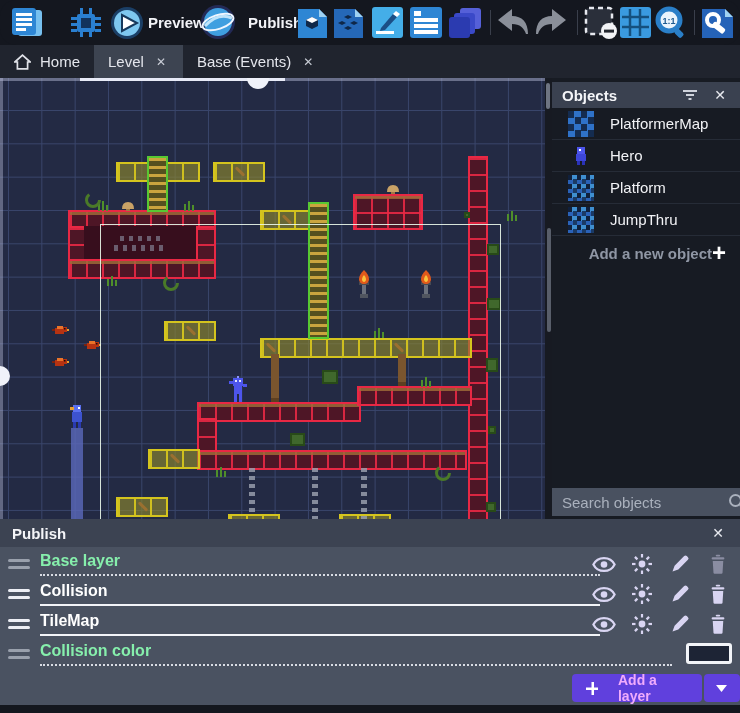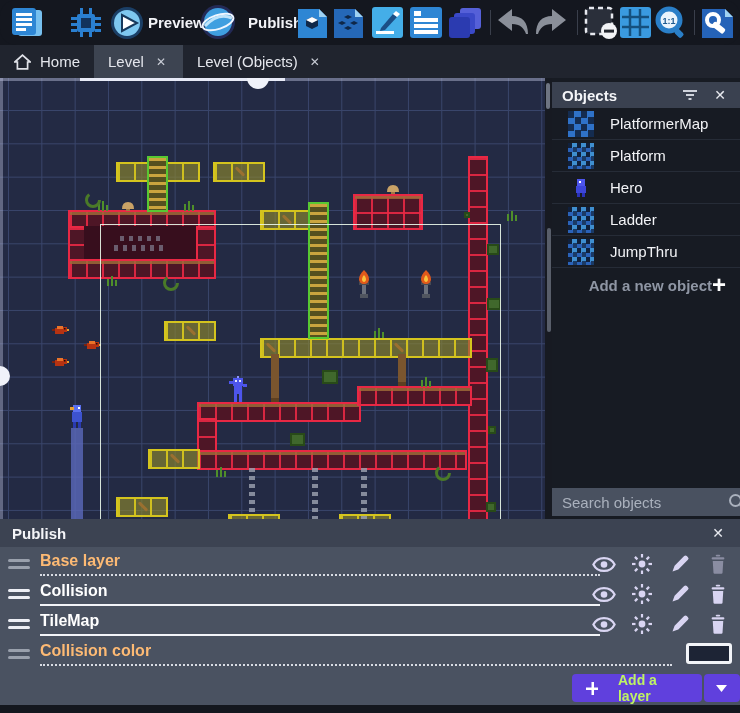--- a/index.html
+++ b/index.html
@@ -64,29 +64,29 @@
   
   .layers{position:absolute;left:0;top:519px;width:740px;height:186px;background:#4a5261;}
   .layers .hdr{position:absolute;left:0;top:0;width:740px;height:28px;background:#3c4352;display:flex;align-items:center;padding:0 12px;}
   .layers .hdr .t{color:#f4f5f8;font-weight:bold;font-size:15px;flex:1;}
   .x-btn{color:#e8eaf0;font-size:14px;cursor:pointer;padding:0 4px;}
   .lrow{position:absolute;left:0;width:740px;height:30px;display:flex;align-items:center;}
   .handle{width:22px;margin-left:8px;display:flex;flex-direction:column;gap:4px;cursor:grab;}
   .handle i{display:block;height:3px;border-radius:2px;background:#eceef4;}
   .lrow.muted .handle i{background:#99a0ac;}
   .lname{margin-left:10px;font-size:16px;font-weight:bold;color:#fff;padding-bottom:4px;}
-  .lrow.muted .lname{color:#fdba74;}
+  .lrow.muted .lname{color:#86efac;}
   .u-solid{border-bottom:2px solid #f2f4f8;}
   .u-dot{border-bottom:2px dotted #d9dce4;}
   .licons{position:absolute;right:10px;display:flex;gap:14px;align-items:center;}
   .licon{width:24px;height:20px;cursor:pointer;display:flex;align-items:center;justify-content:center;}
   .licon.disabled{opacity:.45;}
   .swatch{position:absolute;left:686px;width:46px;height:21px;background:#1d2435;border:3px solid #f2f4f8;border-radius:3px;cursor:pointer;}
   .addlayer{position:absolute;left:572px;top:155px;height:28px;display:flex;}
-  .addlayer .main{background:#6040dd;color:#bef264;font-weight:bold;font-size:14px;border-radius:4px;display:flex;align-items:center;gap:20px;padding:0 14px;cursor:pointer;}
+  .addlayer .main{background:#6040dd;color:#f0abfc;font-weight:bold;font-size:14px;border-radius:4px;display:flex;align-items:center;gap:20px;padding:0 14px;cursor:pointer;}
   .addlayer .dd{width:39px;margin-left:2px;background:#6040dd;border-radius:4px;display:flex;align-items:center;justify-content:center;cursor:pointer;}
   .bottomstrip{position:absolute;left:0;top:705px;width:740px;height:8px;background:#14171e;}
 
   svg{display:block;}
 </style>
 </head>
 <body>
 
 <div class="app">
 
@@ -231,21 +231,21 @@
       <svg class="home-ico" viewBox="0 0 20 18">
           <path d="M10 1 L19 9 H16 V17 H4 V9 H1 Z" fill="none" stroke="#e0e2e8" stroke-width="2"></path>
         </svg>
       <span>Home</span>
     </div>
     <div class="tab active">
       <span>Level</span>
       <span class="x">✕</span>
     </div>
     <div class="tab">
-      <span>Level (Objects)</span>
+      <span>Base (Events)</span>
       <span class="x">✕</span>
     </div>
   </div>
 
   <div class="canvas" id="scene">
       <div class="water" style="left: 71px; top: 350px; width: 12px; height: 150px;"></div>
       <div class="red h" style="left: 68px; top: 132px; width: 148px; height: 20px; background-image: repeating-linear-gradient(90deg, rgba(232, 40, 68, 0.9) 0px, rgba(232, 40, 68, 0.9) 2px, transparent 2px, transparent 16px);"></div>
       <div class="red" style="left: 68px; top: 148px; width: 20px; height: 37px; background-image: repeating-linear-gradient(rgba(232, 40, 68, 0.9) 0px, rgba(232, 40, 68, 0.9) 2px, transparent 2px, transparent 16px);"></div>
       <div class="red" style="left: 196px; top: 148px; width: 20px; height: 37px; background-image: repeating-linear-gradient(rgba(232, 40, 68, 0.9) 0px, rgba(232, 40, 68, 0.9) 2px, transparent 2px, transparent 16px);"></div>
       <div class="red h" style="left: 68px; top: 181px; width: 148px; height: 20px; background-image: repeating-linear-gradient(90deg, rgba(232, 40, 68, 0.9) 0px, rgba(232, 40, 68, 0.9) 2px, transparent 2px, transparent 16px);"></div>
@@ -485,38 +485,34 @@
           </svg>
       </span>
       <span class="x-btn">✕</span>
     </div>
     <div class="obj-list" id="obj-list">
         <div class="obj-item">
           <div class="obj-icon tilemap"></div>
           <div class="lbl">PlatformerMap</div>
         </div>
         <div class="obj-item">
-          <div class="obj-icon tiles"></div>
-          <div class="lbl">Platform</div>
-        </div>
-        <div class="obj-item">
           <div class="obj-icon hero-mini">
             <svg width="14" height="20">
               <rect x="3" y="1" width="8" height="7" fill="#4d55ec"></rect>
               <rect x="5" y="3" width="2" height="2" fill="#fff"></rect>
               <rect x="2" y="8" width="10" height="7" fill="#3d46d8"></rect>
               <rect x="3" y="15" width="3" height="4" fill="#2a32b8"></rect>
               <rect x="8" y="15" width="3" height="4" fill="#2a32b8"></rect>
             </svg>
           </div>
           <div class="lbl">Hero</div>
         </div>
         <div class="obj-item">
           <div class="obj-icon tiles"></div>
-          <div class="lbl">Ladder</div>
+          <div class="lbl">Platform</div>
         </div>
         <div class="obj-item">
           <div class="obj-icon tiles"></div>
           <div class="lbl">JumpThru</div>
         </div>
         <div class="addrow">
           <div class="lbl">Add a new object</div>
           <div class="plus">+</div>
         </div>
       </div>

